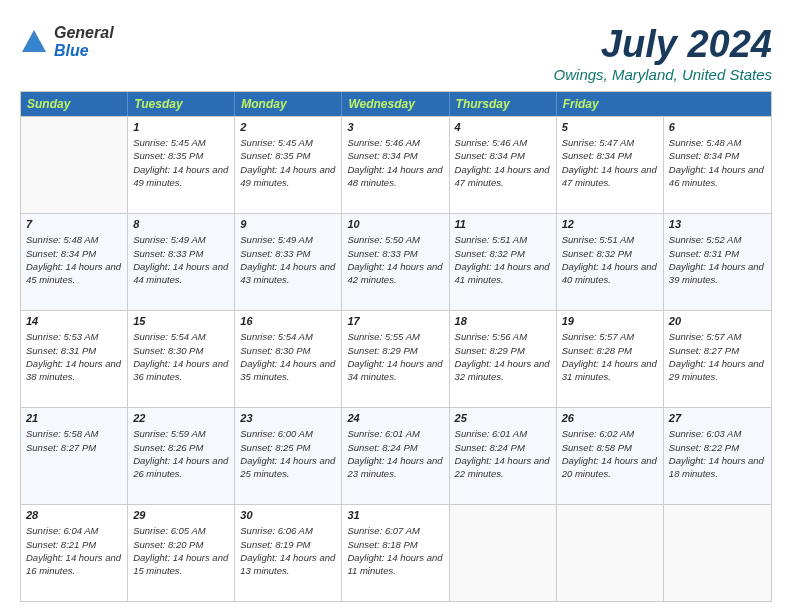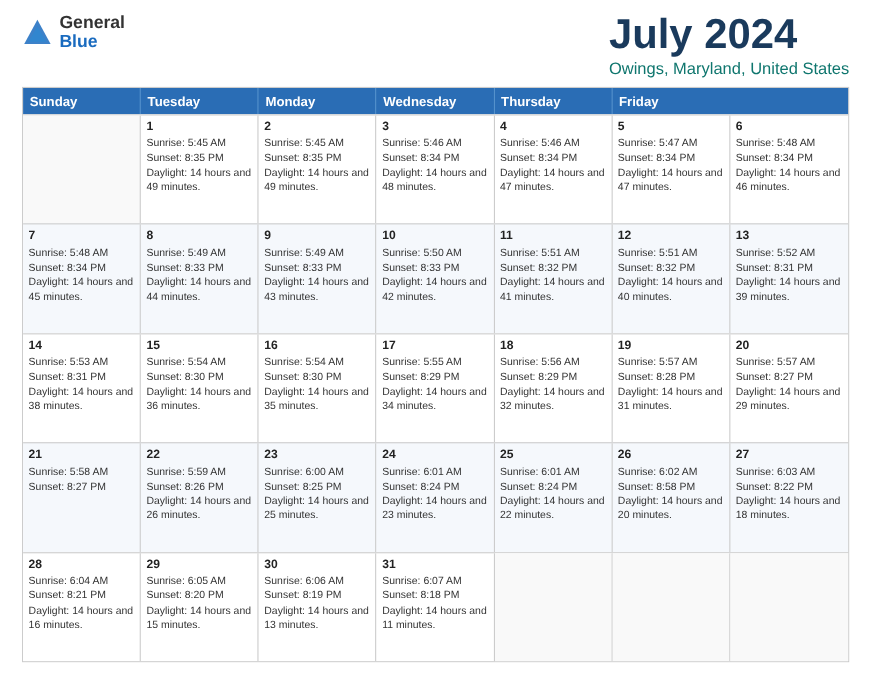--- a/index.html
+++ b/index.html
@@ -6,23 +6,24 @@
     body {
       font-family: Arial, sans-serif;
       background: #fff;
       width: 792px;
       height: 612px;
       overflow: hidden;
     }
     .page {
       width: 792px;
       height: 612px;
-      padding: 12px 20px 10px 20px;
+      padding: 24px 20px 10px 20px;
       display: flex;
       flex-direction: column;
+      font-style: italic;
     }
     .header {
       display: flex;
       justify-content: space-between;
       align-items: flex-start;
       margin-bottom: 8px;
     }
     .logo {
       display: flex;
       align-items: center;
@@ -41,21 +42,21 @@
     .logo-blue {
       font-size: 16px;
       font-weight: bold;
       color: #1a6bbf;
     }
     .logo-icon {
       width: 28px;
       height: 28px;
     }
     .title-block {
-      text-align: left;
+      text-align: right;
     }
     .main-title {
       font-size: 38px;
       font-weight: bold;
       color: #1a3a5c;
       line-height: 1.1;
     }
     .subtitle {
       font-size: 15px;
       color: #0f766e;
@@ -65,21 +66,21 @@
       display: flex;
       flex-direction: column;
       border: 1px solid #ccc;
     }
     .cal-header {
       display: grid;
       grid-template-columns: repeat(7, 1fr);
       background: #2a6db5;
     }
     .cal-header-cell {
-      color: #ffffff;
+      color: #bef264;
       font-size: 12px;
       font-weight: bold;
       padding: 5px 6px;
       text-align: left;
       border-right: 1px solid #5592cc;
     }
     .cal-header-cell:last-child { border-right: none; }
     .cal-body {
       display: flex;
       flex-direction: column;

